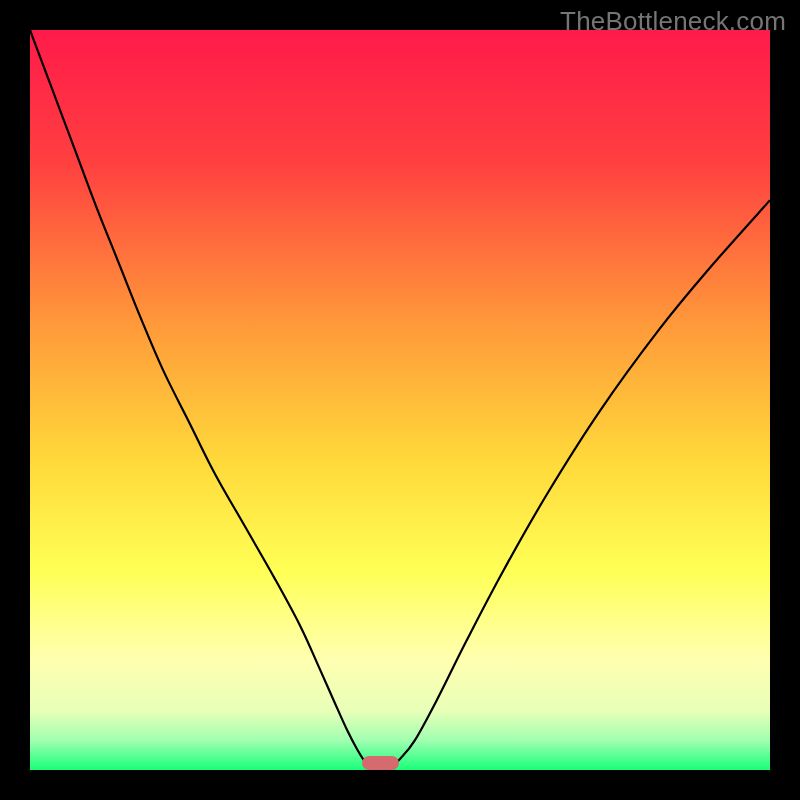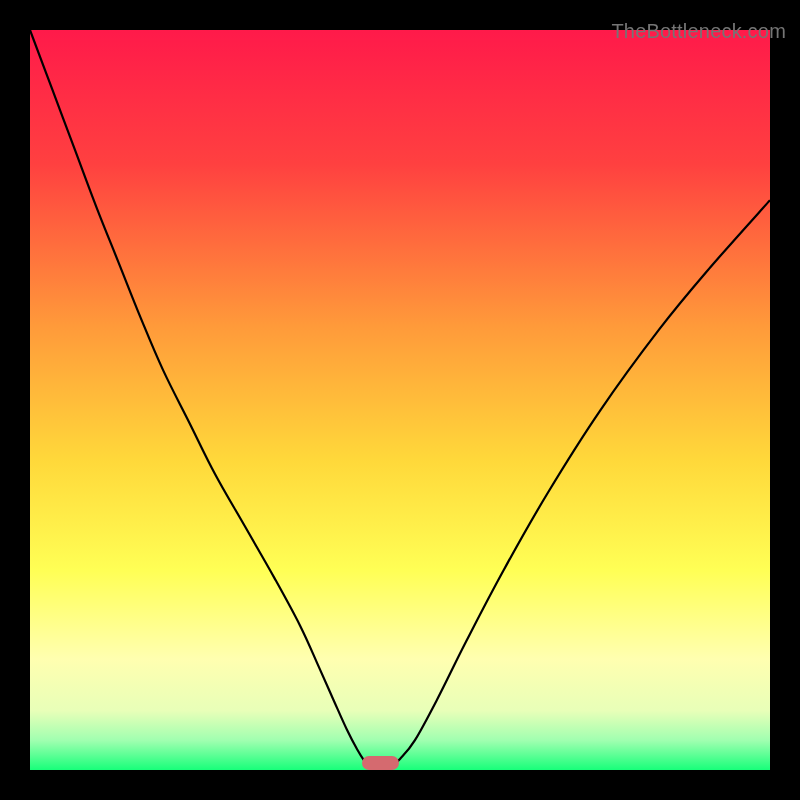--- a/index.html
+++ b/index.html
@@ -6,24 +6,24 @@
     margin: 0;
     padding: 0;
     width: 800px;
     height: 800px;
     background: #000;
     position: relative;
     font-family: Arial, sans-serif;
   }
   .watermark {
     position: absolute;
-    top: 20px;
+    top: 6px;
     right: 14px;
     color: #757575;
-    font-size: 20px;
+    font-size: 26px;
     font-weight: 500;
     letter-spacing: 0.2px;
     z-index: 10;
   }
   .plot {
     position: absolute;
     top: 30px;
     left: 30px;
     width: 740px;
     height: 740px;

